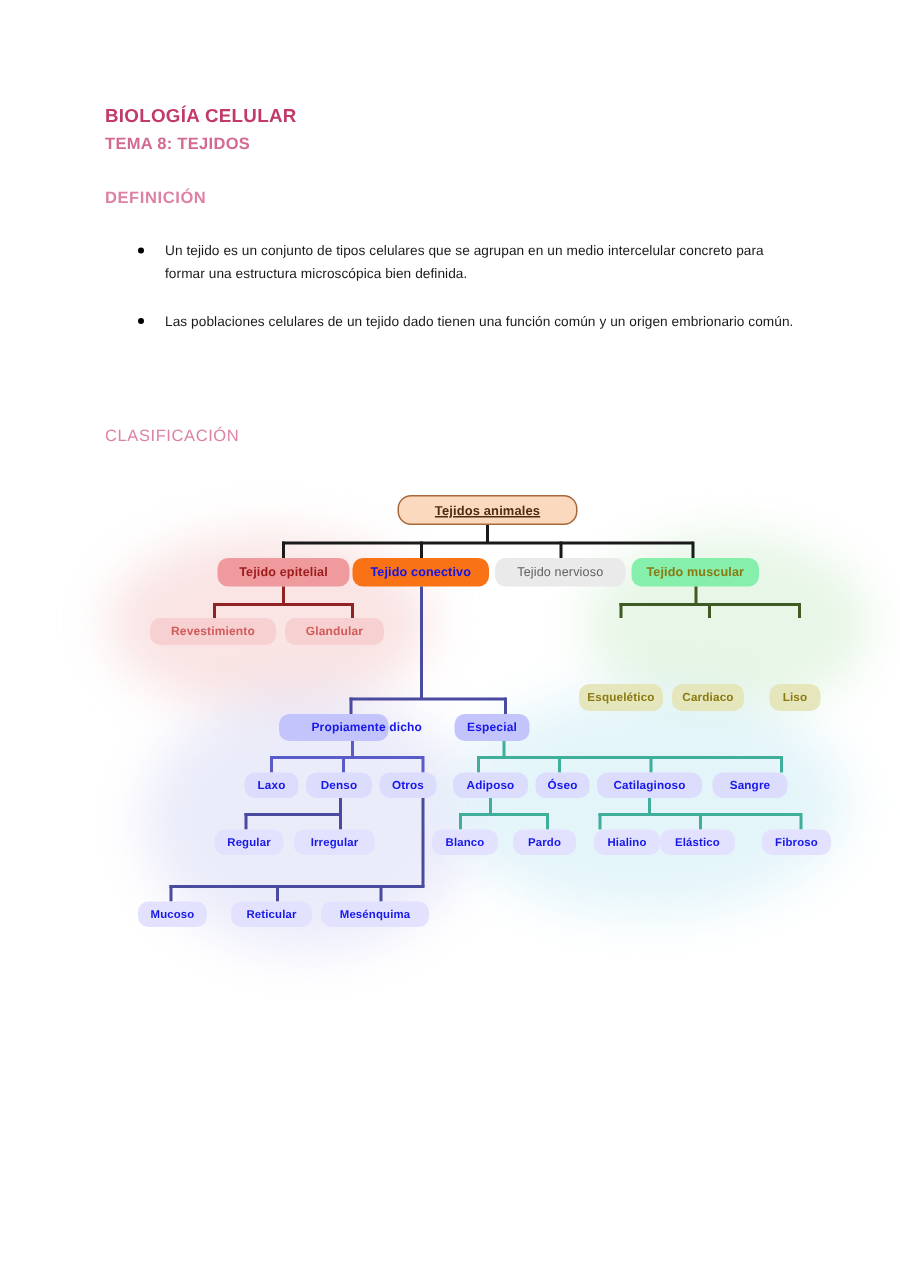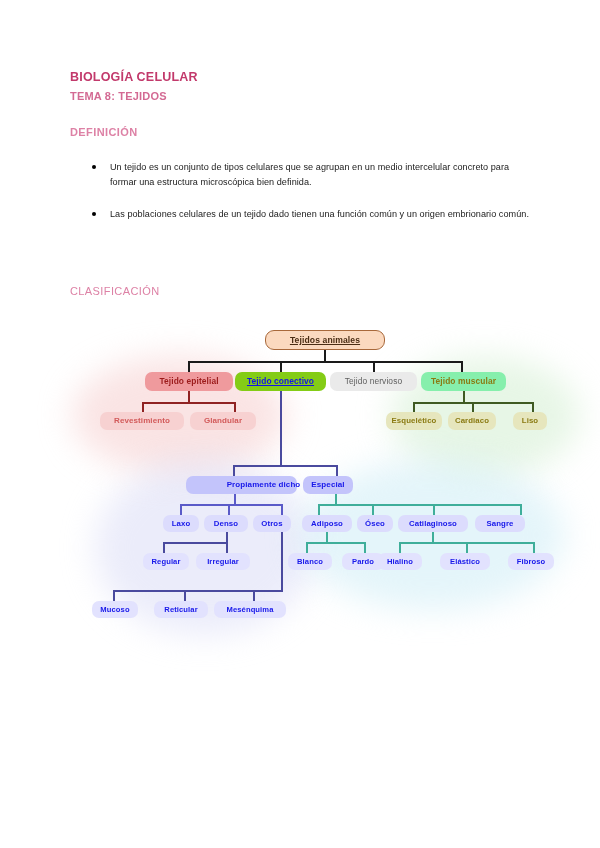--- a/index.html
+++ b/index.html
@@ -60,27 +60,27 @@
     letter-spacing: .1px; line-height: 1;
   }
 
   
   .n-root {
     background: #fbd9bf; border: 1px solid #a8683a; color: #4a2d14;
     font-size: 8.6px; border-radius: 9px; text-decoration: underline;
   }
   
   .n-epit { background: #ef9a9d; color: #9c1b1b; font-size: 8.4px; }
-  .n-conec{ background: #84cc16; color: #1414e6; font-size: 8.4px; text-decoration: underline; }
+  .n-conec{ background: #f97316; color: #1414e6; font-size: 8.4px; }
   .n-nerv { background: #eaeaea; color: #5f5f5f; font-size: 8.4px; font-weight: normal; }
   .n-musc { background: #86efac; color: #8a7a12; font-size: 8.4px; }
   
   .n-pink { background: #f7d1d1; color: #d25a5a; font-size: 8px; }
   
-  .n-olive{ background: #e6e6bd; color: #8a7a12; font-size: 7.8px; }
+  .n-olive{ background: #e6e6bd; color: #8a7a12; font-size: 7.8px; margin-top: 44px; }
   
   .n-lav  { background: #c3c4fb; color: #1717ea; font-size: 8px; }
   .n-lav2 { background: #dcdcfd; color: #1717ea; font-size: 7.8px; }
   .n-lav3 { background: #e2e2fe; color: #1717ea; font-size: 7.6px; }
 
   .ln { position: absolute; }
   .ln-black  { background: #1a1a1a; }
   .ln-dred   { background: #8f2222; }
   .ln-dgreen { background: #3f5a22; }
   .ln-navy   { background: #4a4a9e; }
@@ -147,21 +147,21 @@
 
     <div class="node n-olive" style="left:386px; top:112px; width:56px; height:18px;">Esquelético</div>
     <div class="node n-olive" style="left:448px; top:112px; width:48px; height:18px;">Cardiaco</div>
     <div class="node n-olive" style="left:513px; top:112px; width:34px; height:18px;">Liso</div>
 
     <div class="ln ln-navy" style="left:280px; top:91px; width:1.6px; height:75px;"></div>
     <div class="ln ln-navy" style="left:233px; top:165px; width:104px; height:1.6px;"></div>
     <div class="ln ln-navy" style="left:233px; top:165px; width:1.6px; height:11px;"></div>
     <div class="ln ln-navy" style="left:336px; top:165px; width:1.6px; height:11px;"></div>
 
-    <div class="node n-lav" style="left:186px; top:176px; width:111px; height:18px;padding-left:44px;">Propiamente dicho</div>
+    <div class="node n-lav" style="left:186px; top:176px; width:73px; height:18px;padding-left:44px;">Propiamente dicho</div>
     <div class="node n-lav" style="left:303px; top:176px; width:50px; height:18px;">Especial</div>
 
     <div class="ln ln-blue" style="left:234px; top:194px; width:1.6px; height:11px;"></div>
     <div class="ln ln-blue" style="left:180px; top:204px; width:102px; height:1.6px;"></div>
     <div class="ln ln-blue" style="left:180px; top:204px; width:1.6px; height:11px;"></div>
     <div class="ln ln-blue" style="left:228px; top:204px; width:1.6px; height:11px;"></div>
     <div class="ln ln-blue" style="left:281px; top:204px; width:1.6px; height:11px;"></div>
 
     <div class="node n-lav2" style="left:163px; top:215px; width:36px; height:17px;">Laxo</div>
     <div class="node n-lav2" style="left:204px; top:215px; width:44px; height:17px;">Denso</div>
@@ -204,18 +204,18 @@
 
     <div class="node n-lav3" style="left:288px; top:253px; width:44px; height:17px;">Blanco</div>
     <div class="node n-lav3" style="left:342px; top:253px; width:42px; height:17px;">Pardo</div>
 
     <div class="ln ln-teal" style="left:432px; top:232px; width:1.6px; height:11px;"></div>
     <div class="ln ln-teal" style="left:399px; top:242px; width:135px; height:1.6px;"></div>
     <div class="ln ln-teal" style="left:399px; top:242px; width:1.6px; height:11px;"></div>
     <div class="ln ln-teal" style="left:466px; top:242px; width:1.6px; height:11px;"></div>
     <div class="ln ln-teal" style="left:533px; top:242px; width:1.6px; height:11px;"></div>
 
-    <div class="node n-lav3" style="left:378px; top:253px; width:44px; height:17px;">Hialino</div>
+    <div class="node n-lav3" style="left:396px; top:253px; width:44px; height:17px;">Hialino</div>
     <div class="node n-lav3" style="left:440px; top:253px; width:50px; height:17px;">Elástico</div>
     <div class="node n-lav3" style="left:508px; top:253px; width:46px; height:17px;">Fibroso</div>
 
   </div>
 </div>
 
 </body></html>

